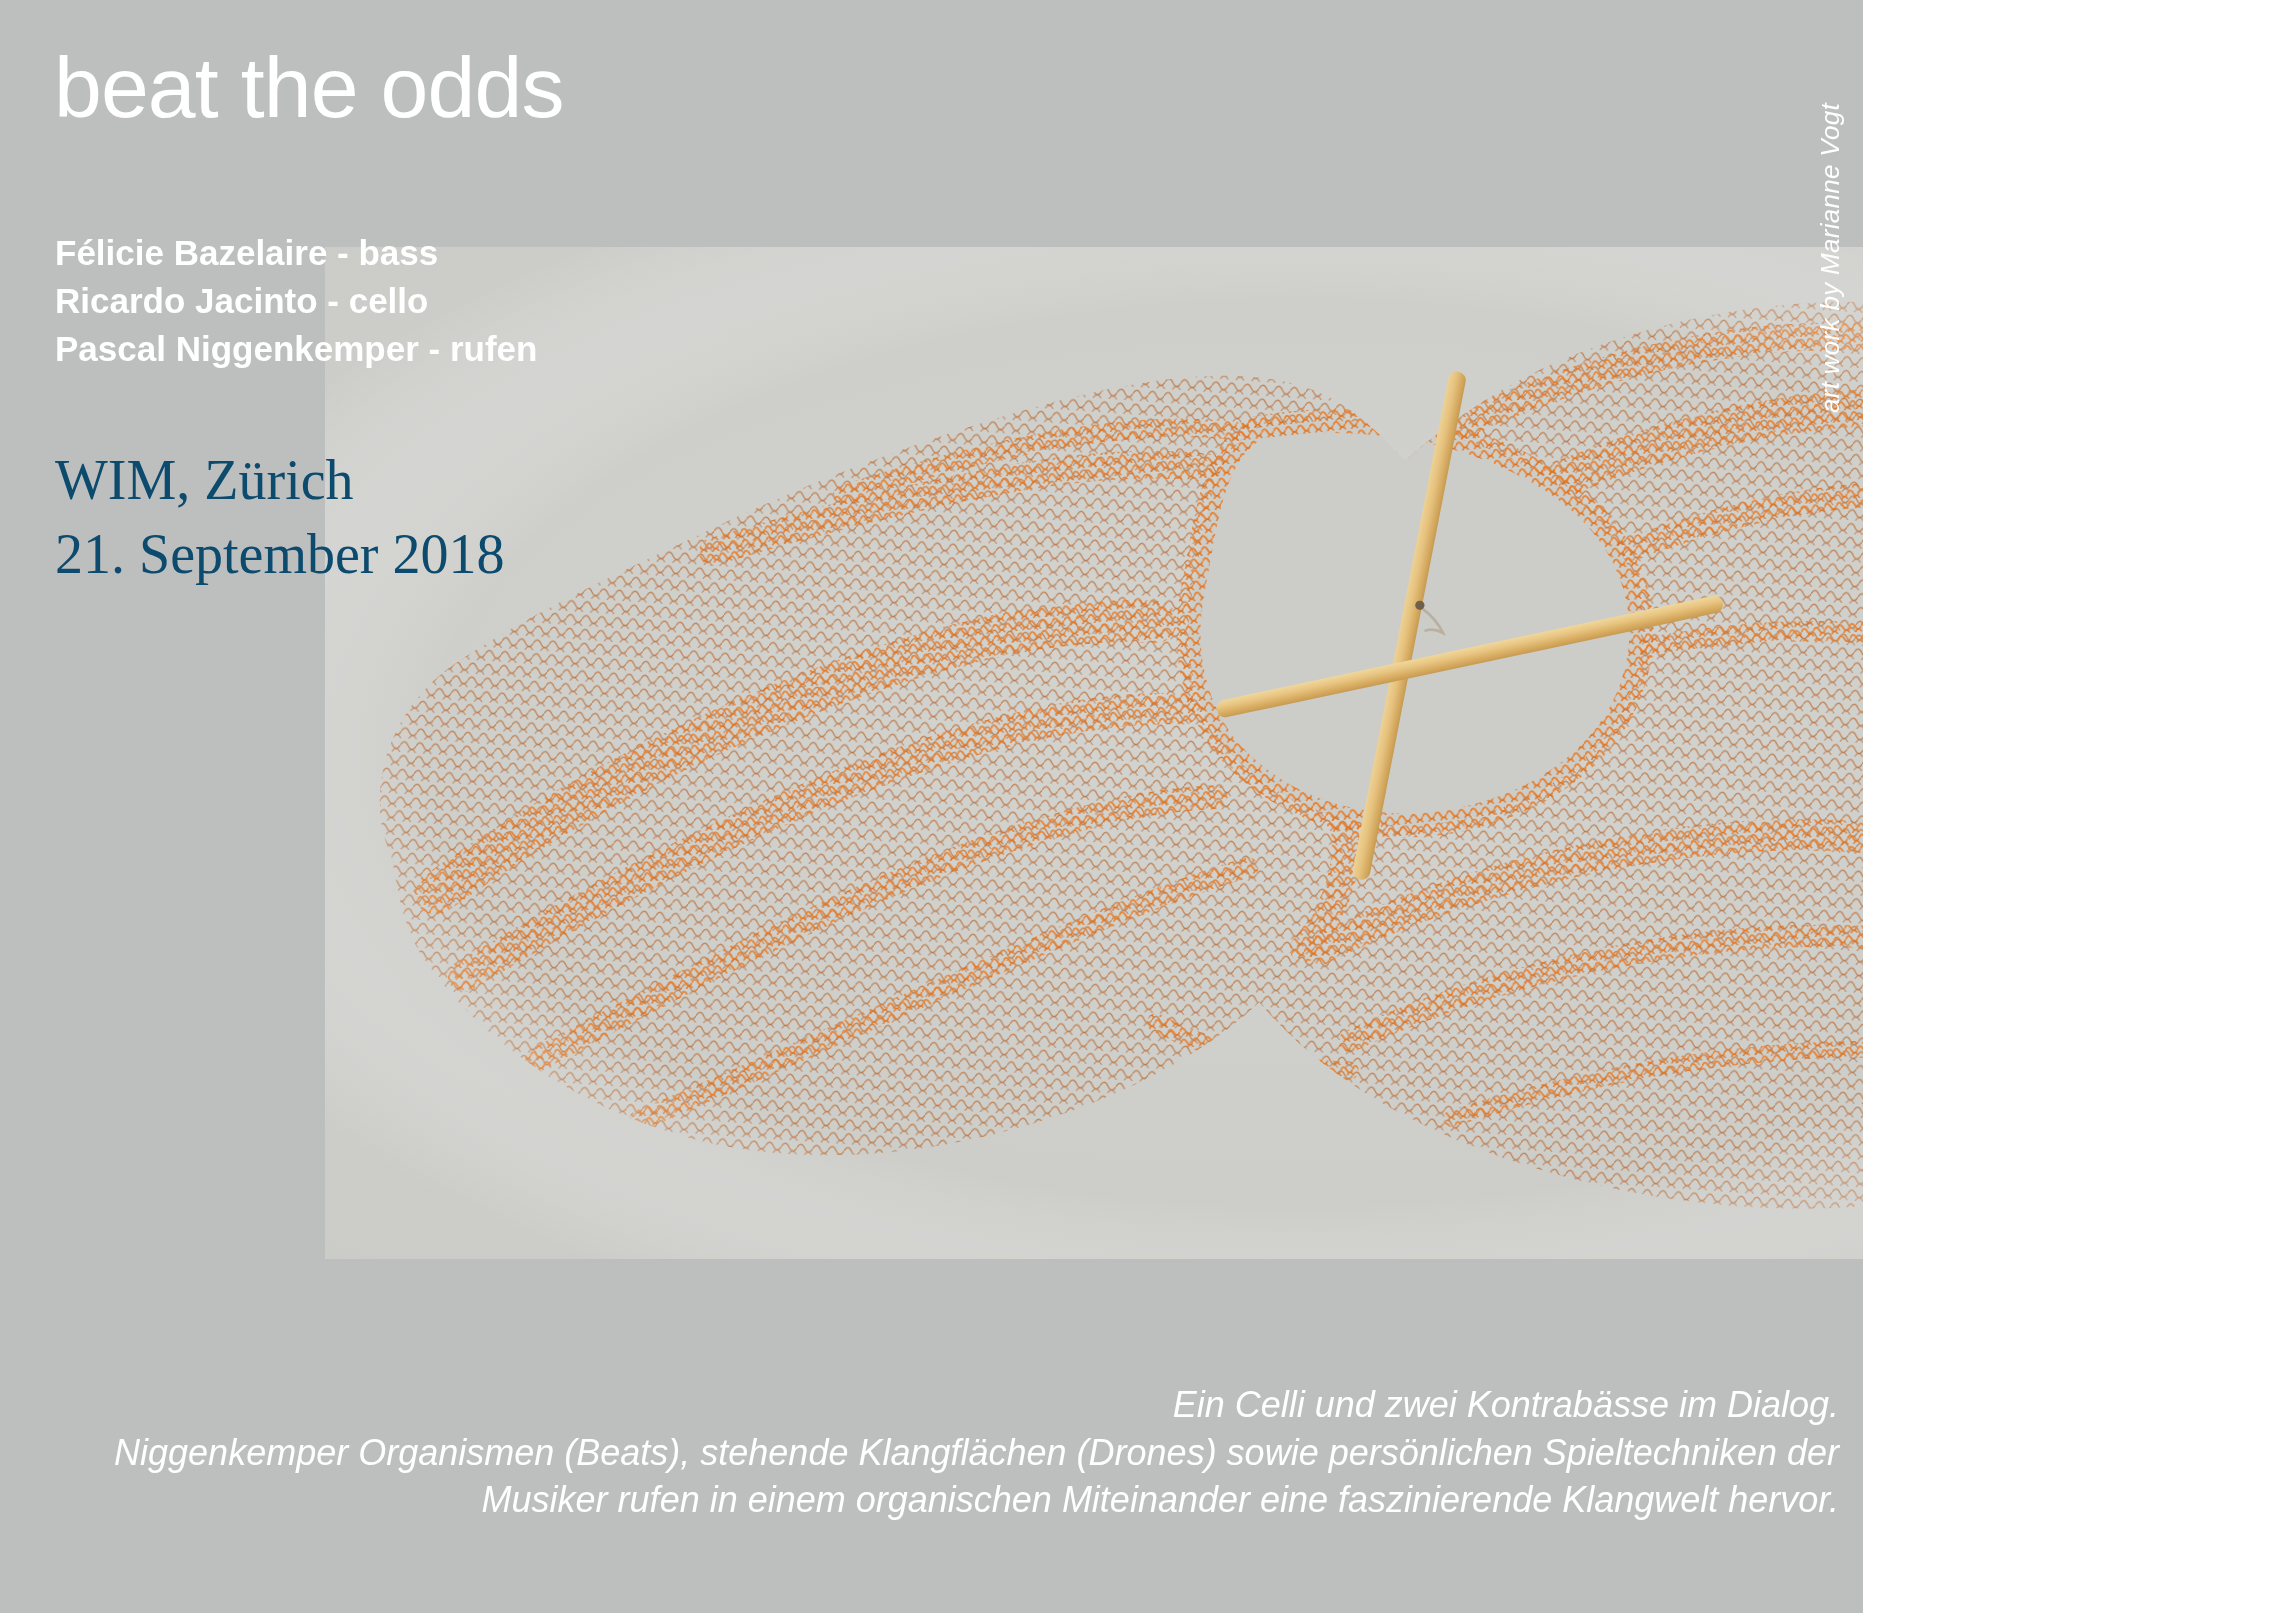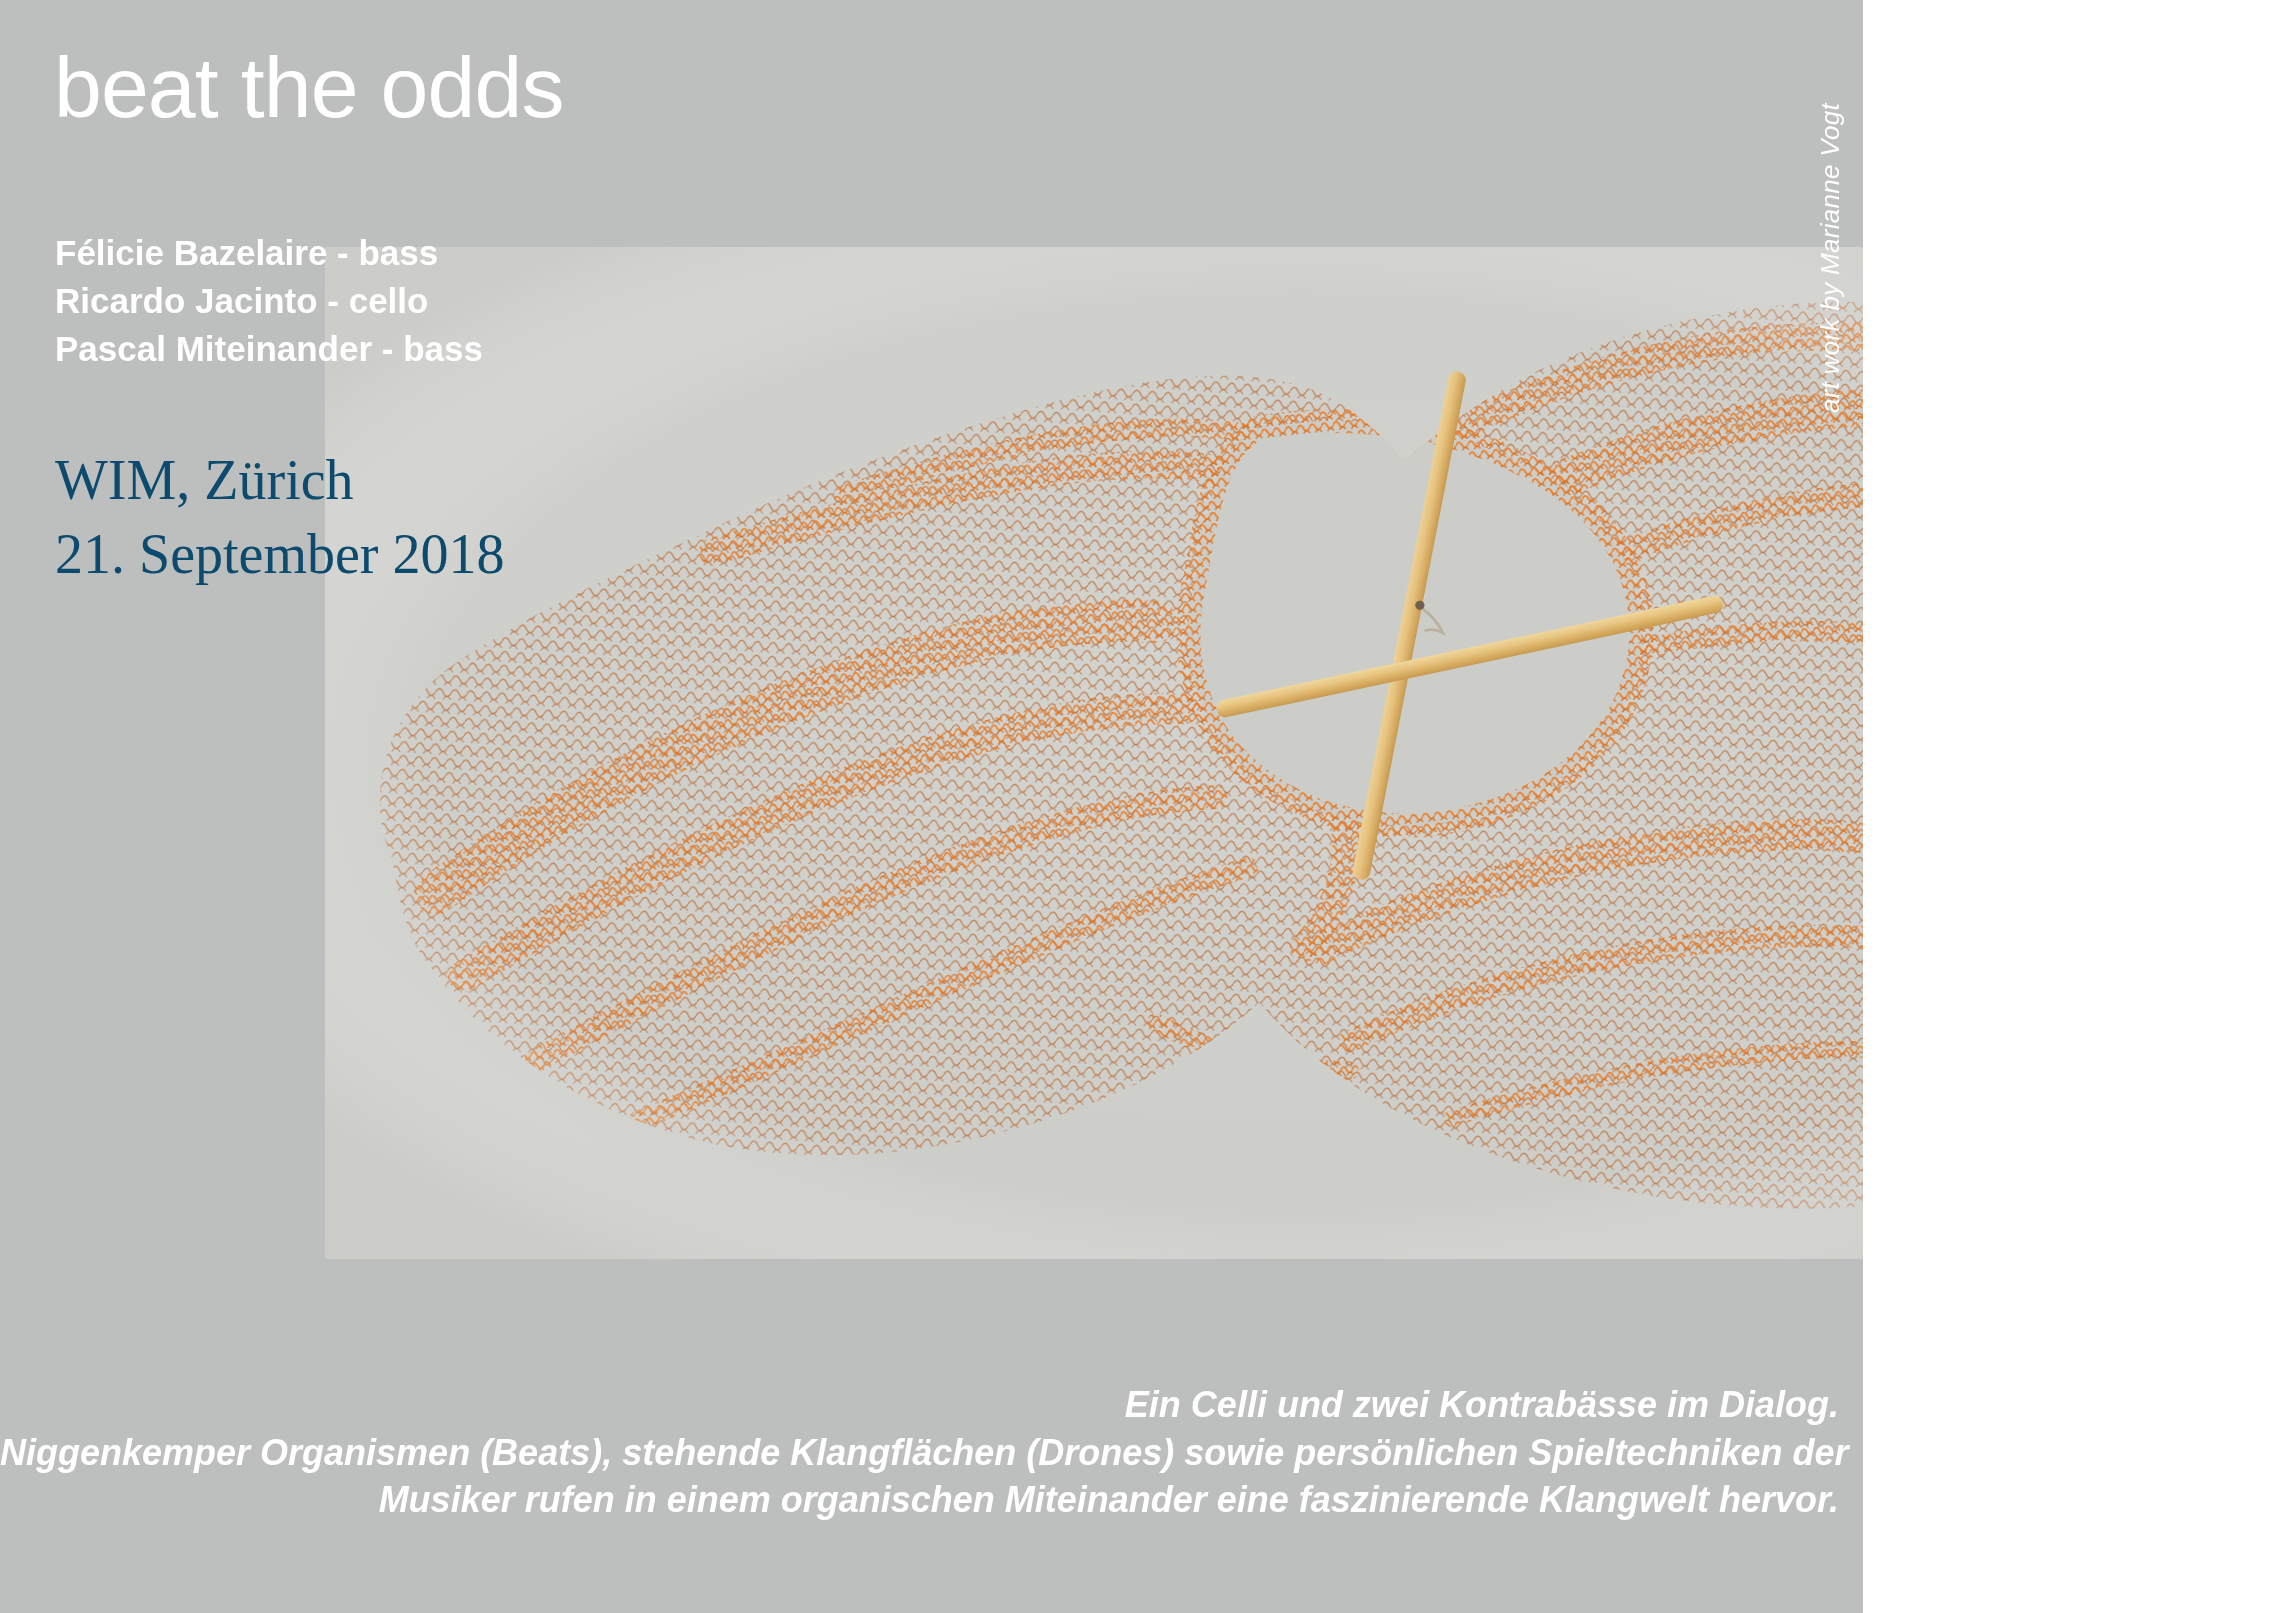--- a/index.html
+++ b/index.html
@@ -101,21 +101,21 @@
   
   .description {
     position: absolute;
     left: 0;
     right: 24px;
     top: 1381px;
     text-align: right;
     color: #ffffff;
     font-size: 36px;
     font-style: italic;
-    font-weight: 700;
+    font-weight: 400;
     line-height: 1.32;
   }
   .description .line { white-space: nowrap; }
 </style>
 </head>
 <body>
 
 <div class="poster">
 
   <div class="photo-panel"></div>
@@ -218,21 +218,21 @@
 
       <rect x="0" y="0" width="2108" height="1096" fill="url(#fade)"></rect>
     </svg>
   </div>
 
   <div class="title">beat the odds</div>
 
   <div class="performers">
     <div class="line">Félicie Bazelaire - bass</div>
     <div class="line">Ricardo Jacinto - cello</div>
-    <div class="line">Pascal Miteinander - bass</div>
+    <div class="line">Pascal Niggenkemper - rufen</div>
   </div>
 
   <div class="venue">
     <div class="line">WIM, Zürich</div>
     <div class="line">21. September 2018</div>
   </div>
 
   <div class="credit">
     <span class="credit-text">art work by Marianne Vogt</span>
   </div>

